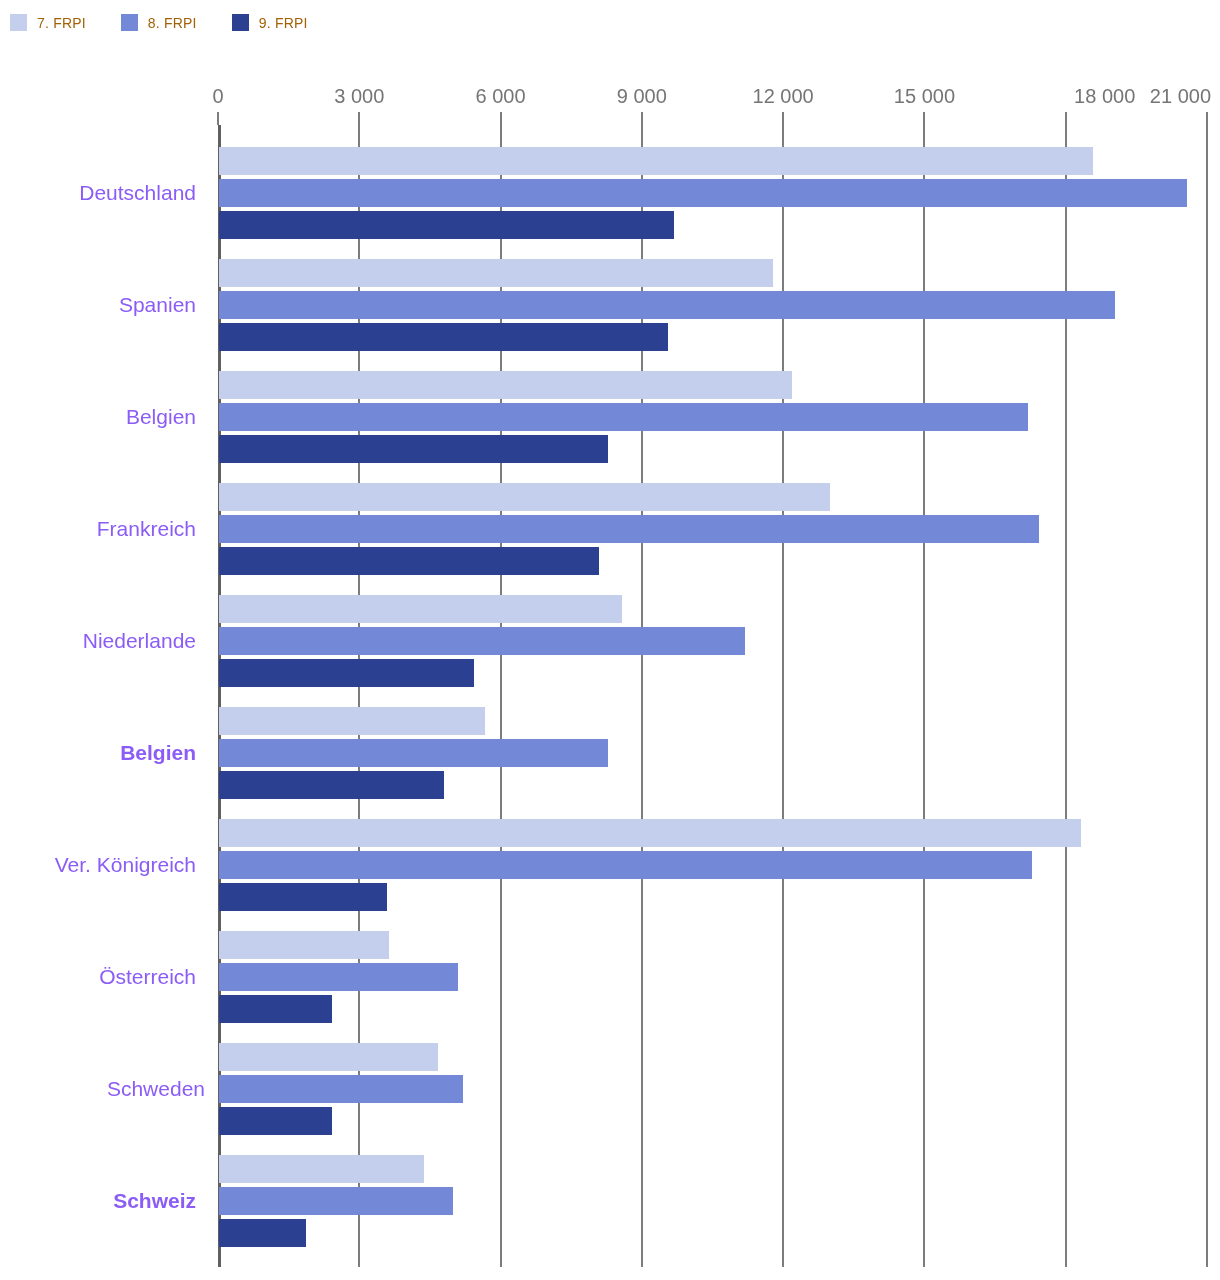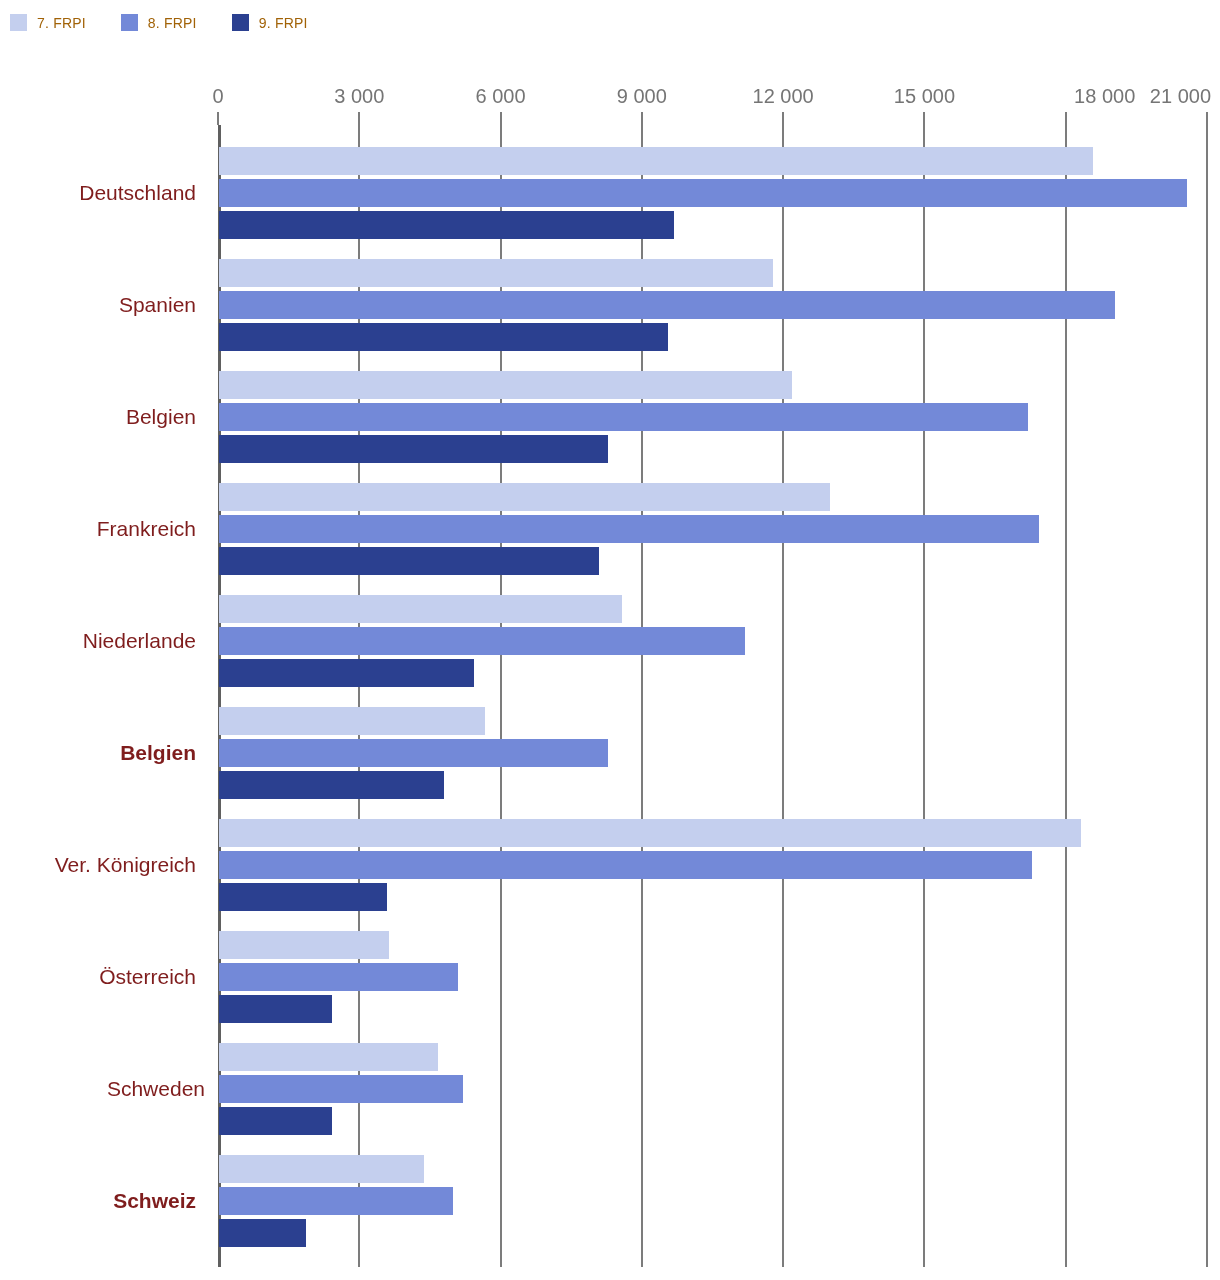--- a/index.html
+++ b/index.html
@@ -10,21 +10,21 @@
   .legend-item { display:flex; align-items:center; margin-right:35px; }
   .swatch { width:17px; height:17px; margin-right:10px; flex:0 0 auto; }
   .legend-label { font-size:14px; color:#a16207; letter-spacing:0.2px; }
 
   .gridline { position:absolute; top:125px; height:1142px; width:2px; background:#7c7c7c; z-index:1; }
   .axis-line { width:3px; background:#606060; }
   .tick-mark { position:absolute; top:112px; height:13px; width:2px; background:#7c7c7c; }
   .x-tick-label { position:absolute; top:85px; font-size:20px; color:#757575; white-space:nowrap; }
 
   .category-label { position:absolute; left:0; width:196px; text-align:right;
-                    font-size:21px; color:#7f1d1d; line-height:26px; white-space:nowrap; }
+                    font-size:21px; color:#8b5cf6; line-height:26px; white-space:nowrap; }
   .category-label.emph { font-weight:bold; }
 
   .bar { position:absolute; height:28px; z-index:2; }
 </style>
 </head>
 <body>
 
 <div id="chart-root">
 
   <div class="legend">

